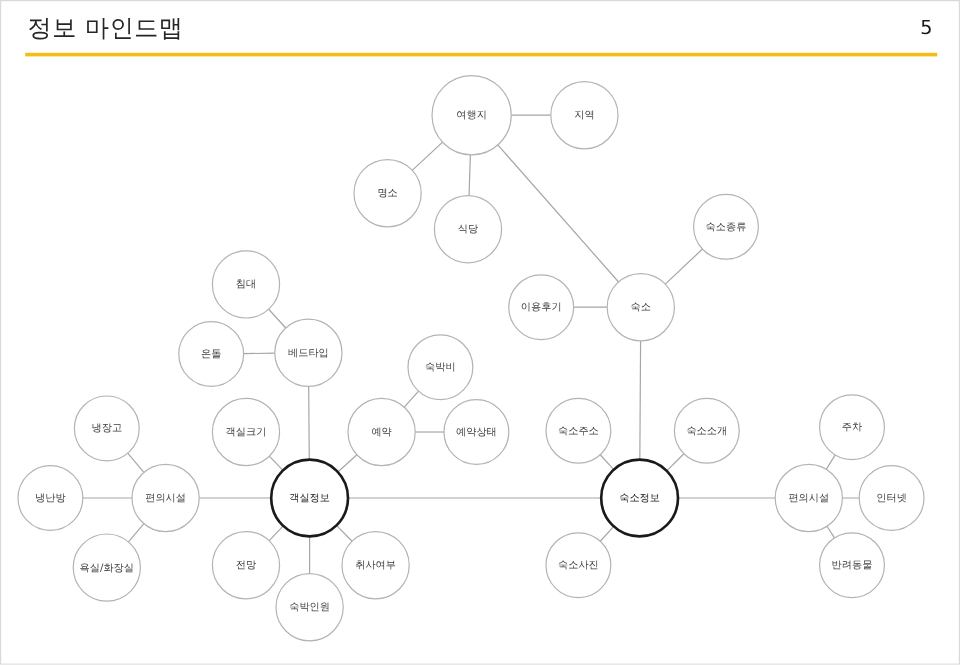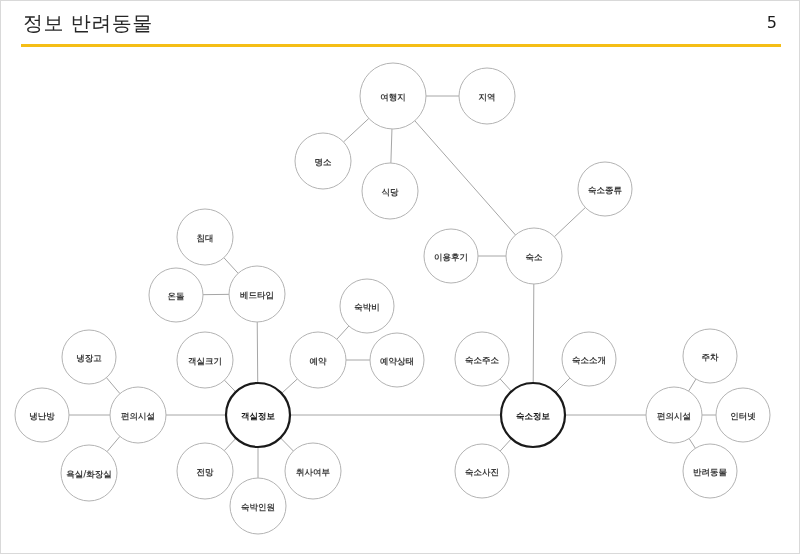--- a/index.html
+++ b/index.html
@@ -56,21 +56,20 @@
     height: 3px;
     background: #f5be16;
   }
   
   .mindmap-canvas {
     position: absolute;
     left: 0;
     top: 47px;
     width: 758px;
     height: 507px;
-    font-weight: bold;
   }
   svg.mindmap-svg {
     display: block;
     width: 800px;
     height: 507px;
   }
   .edge-line {
     stroke: #a6a6a6;
     stroke-width: 1;
     fill: none;
@@ -95,21 +94,21 @@
   .node-label.is-hub {
     fill: #1a1a1a;
   }
 </style>
 </head>
 <body>
 
 <div id="slide">
 
   <div class="slide-header">
-    <div class="slide-title">정보 반려동물</div>
+    <div class="slide-title">정보 마인드맵</div>
     <div class="page-number">5</div>
     <div class="header-rule"></div>
   </div>
 
   <div class="mindmap-canvas">
     <svg class="mindmap-svg" viewBox="0 0 800 507" xmlns="http://www.w3.org/2000/svg">
       <g id="edges-layer">
           <line x1="425.00" y1="48.00" x2="458.00" y2="48.00" class="edge-line"></line>
           <line x1="367.82" y1="70.45" x2="342.52" y2="93.95" class="edge-line"></line>
           <line x1="390.96" y1="80.98" x2="389.88" y2="115.01" class="edge-line"></line>

